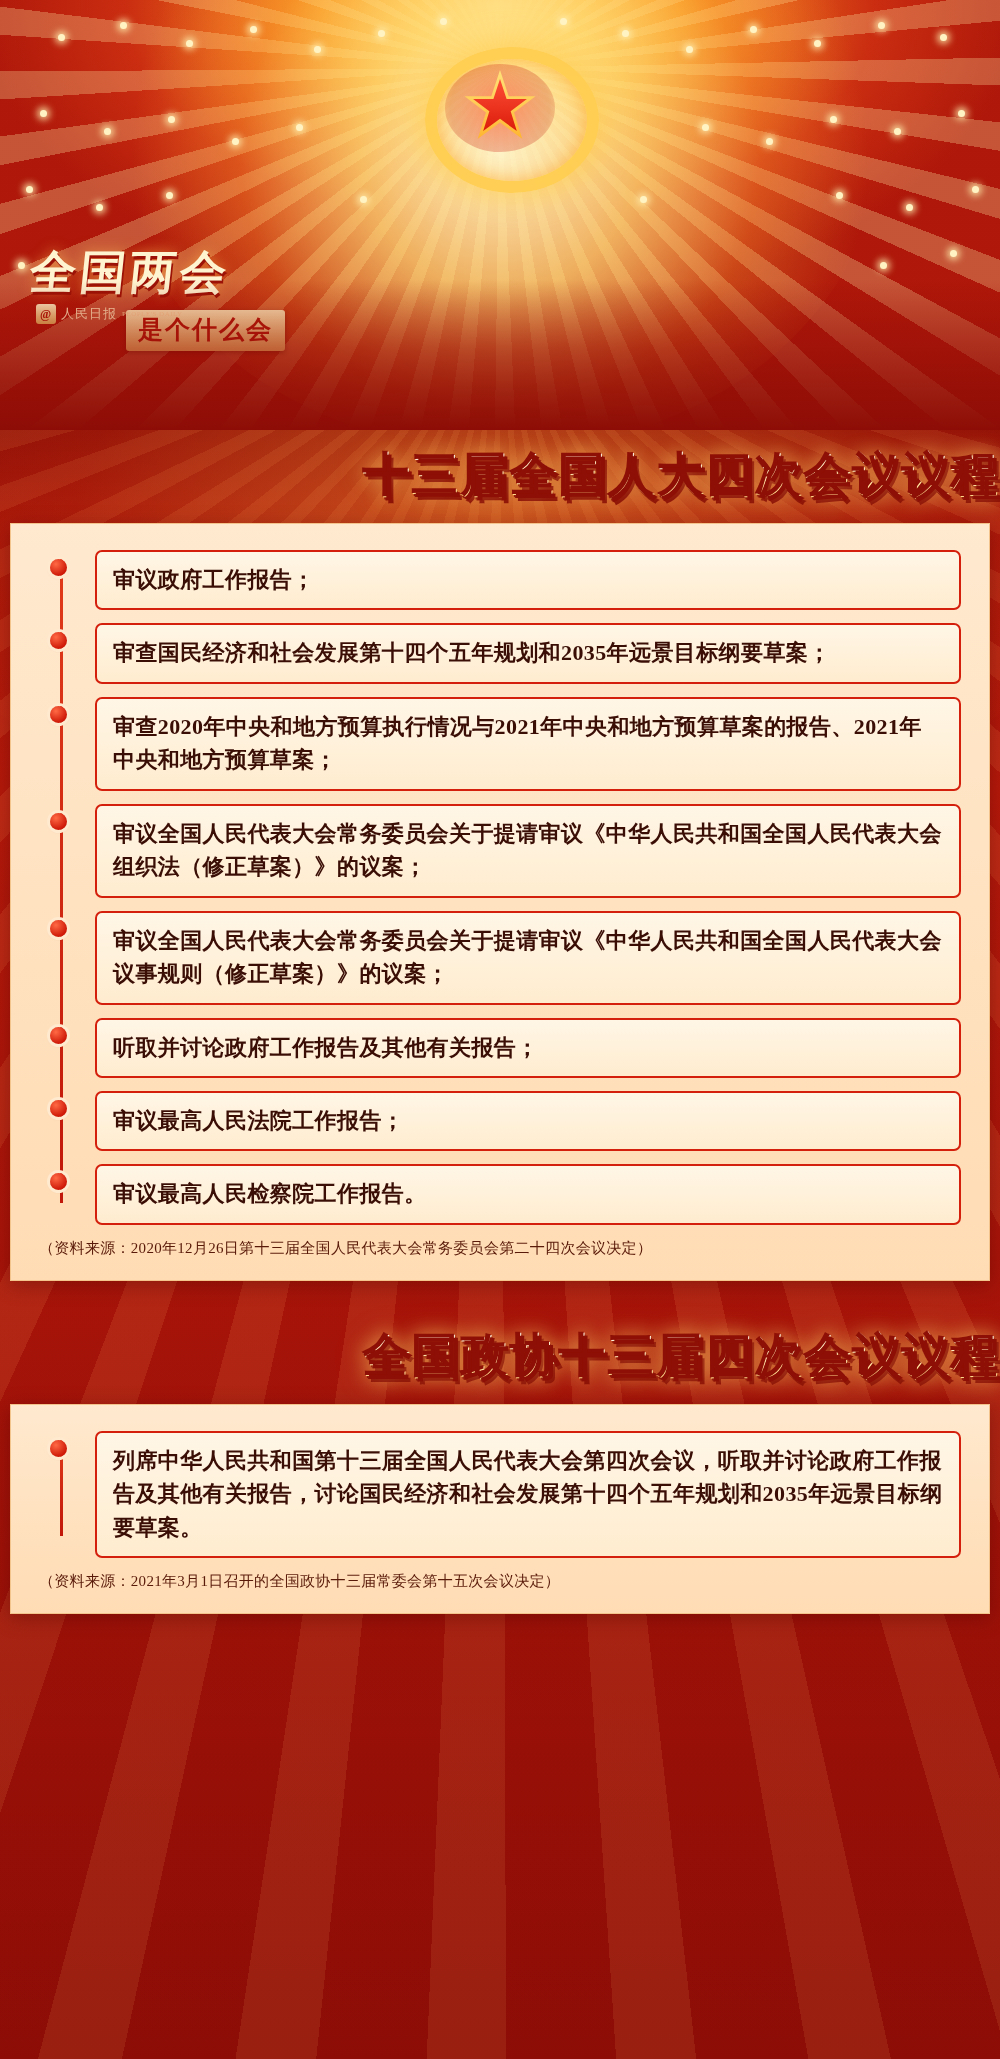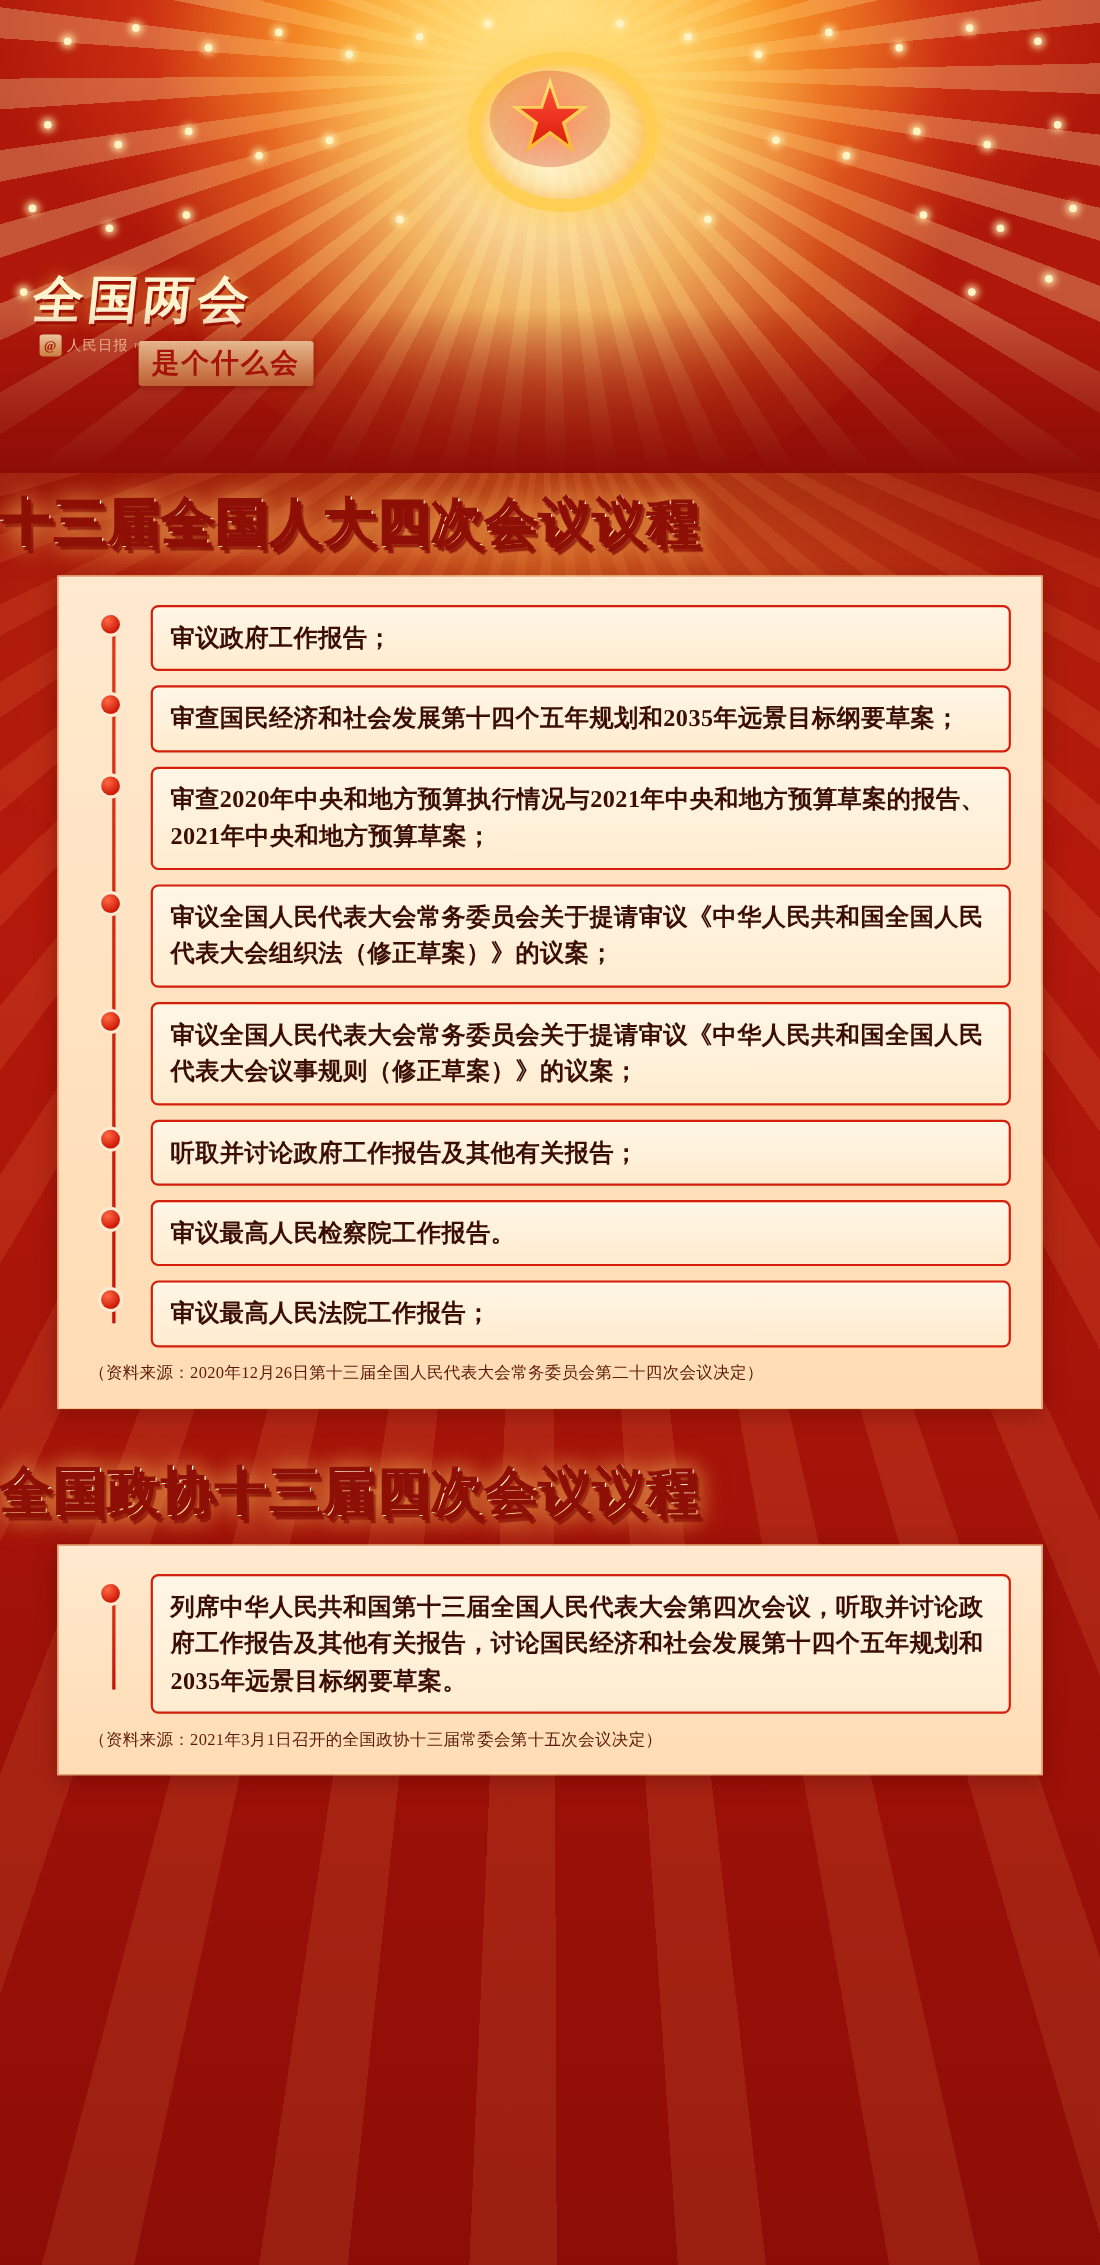--- a/index.html
+++ b/index.html
@@ -209,21 +209,21 @@
     height: 700px;
     margin-left: -600px;
     border-radius: 50%;
     background: radial-gradient(ellipse at 50% 50%, rgba(255,170,60,0.45) 0%, rgba(220,70,20,0.18) 50%, rgba(180,20,10,0) 78%);
     pointer-events: none;
   }
 
   
   .section-title {
     position: relative;
-    text-align: left;
+    text-align: right;
     font-size: 47px;
     font-weight: bold;
     letter-spacing: 2px;
     color: #fff6dd;
     text-shadow:
       3px 3px 0 #8e0f05,
       -1px -1px 0 #8e0f05,
       0 0 18px rgba(255, 200, 100, 0.55);
     padding: 14px 0 16px;
   }
@@ -233,21 +233,21 @@
     background-clip: text;
     color: transparent;
     -webkit-text-fill-color: transparent;
     filter: drop-shadow(2px 3px 0 #8b0e05) drop-shadow(0 0 10px rgba(255,190,90,0.5));
   }
 
   
   .card {
     position: relative;
     margin: 0 auto;
-    width: 896px;
+    width: 980px;
     background: linear-gradient(to bottom, #ffe9cf 0%, #ffe2c0 50%, #ffdcb4 100%);
     border: 1px solid #f3c48c;
     box-shadow: 0 4px 18px rgba(70, 5, 2, 0.35);
     padding: 26px 28px 16px 28px;
     box-sizing: border-box;
   }
   .agenda-list {
     position: relative;
     margin: 0;
     padding: 0 0 0 56px;
@@ -393,25 +393,25 @@
       <li class="agenda-item">
         <span class="dot"></span>
         <div class="box">审议全国人民代表大会常务委员会关于提请审议《中华人民共和国全国人民代表大会议事规则（修正草案）》的议案；</div>
       </li>
       <li class="agenda-item">
         <span class="dot"></span>
         <div class="box">听取并讨论政府工作报告及其他有关报告；</div>
       </li>
       <li class="agenda-item">
         <span class="dot"></span>
+        <div class="box">审议最高人民法院工作报告；</div>
+      </li>
+      <li class="agenda-item">
+        <span class="dot"></span>
         <div class="box">审议最高人民检察院工作报告。</div>
-      </li>
-      <li class="agenda-item">
-        <span class="dot"></span>
-        <div class="box">审议最高人民法院工作报告；</div>
       </li>
     </ul>
     <div class="source-note">（资料来源：2020年12月26日第十三届全国人民代表大会常务委员会第二十四次会议决定）</div>
   </div>
 
   <div class="spacer-md"></div>
 
   <div class="section-title">
     <span class="inner">全国政协十三届四次会议议程</span>
   </div>

